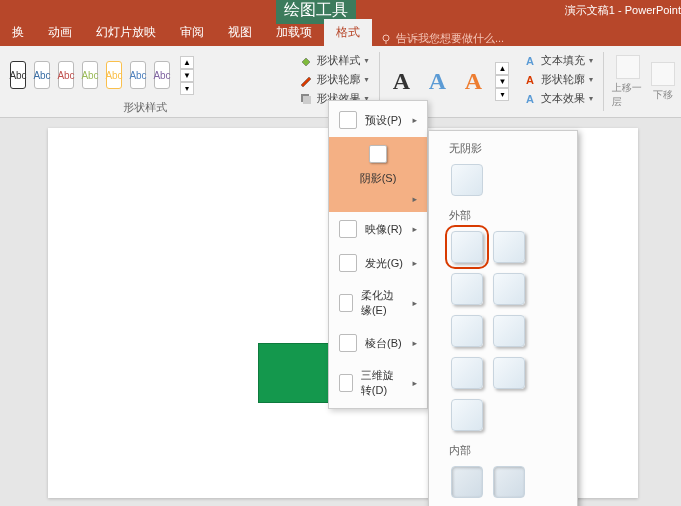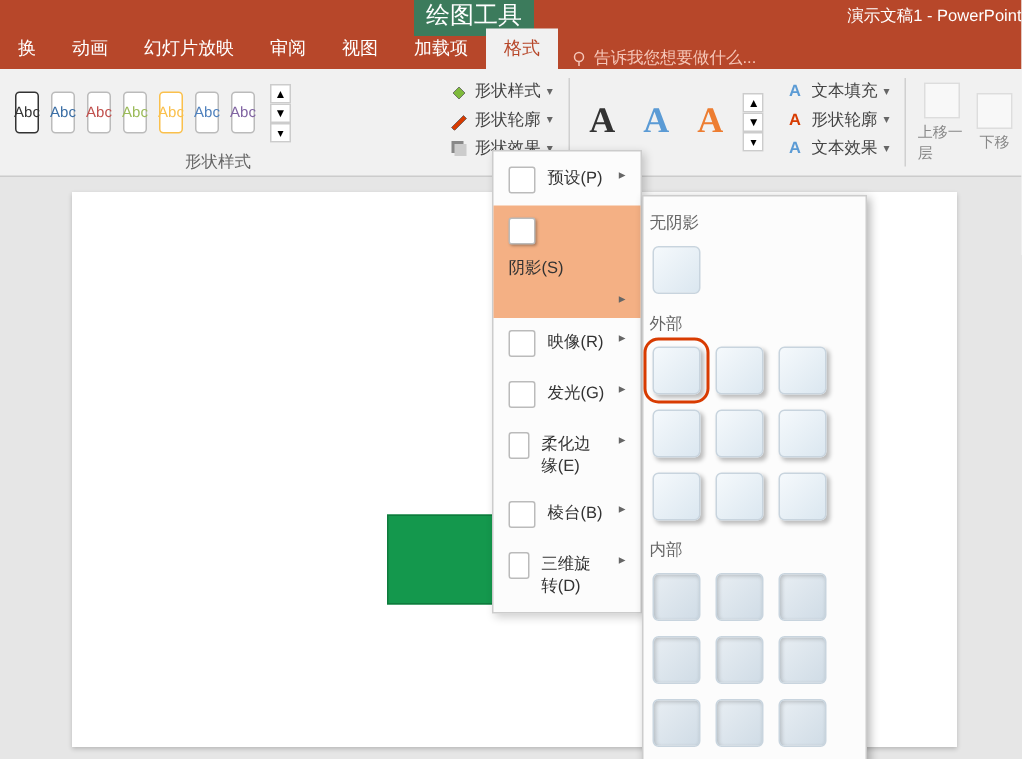--- a/index.html
+++ b/index.html
@@ -49,27 +49,27 @@
 
 .group-label { text-align: center; font-size: 11px; color: #666; padding-bottom: 2px; }
 .group-wrap { display: flex; flex-direction: column; height: 100%; }
 .group-content { flex: 1; display: flex; align-items: center; }
 
 .canvas-area { position: absolute; top: 118px; left: 0; right: 0; bottom: 0; background: #e6e6e6; }
 .slide { position: absolute; left: 48px; top: 10px; width: 590px; height: 370px; background: #fff; box-shadow: 0 1px 3px rgba(0,0,0,0.2); }
 .green-rect { position: absolute; left: 210px; top: 215px; width: 140px; height: 60px; background: #14984d; border: 1px solid #0e7a3d; }
 
 .effects-menu { position: absolute; left: 328px; top: 100px; width: 100px; background: #fcfcfc; border: 1px solid #ccc; box-shadow: 2px 2px 6px rgba(0,0,0,0.2); padding: 2px 0; }
-.fx-item { display: flex; gap: 8px; padding: 8px 10px; font-size: 11px; color: #333; cursor: pointer; position: relative; }
+.fx-item { display: flex; align-items: center; gap: 8px; padding: 8px 10px; font-size: 11px; color: #333; cursor: pointer; position: relative; }
 .fx-item.active { background: #f4b084; flex-direction: column; }
 .fx-ico { width: 18px; height: 18px; border: 1px solid #bbb; border-radius: 2px; background: #fff; display:inline-block; }
 .fx-arrow { margin-left: auto; font-size: 9px; color: #666; }
 
 .shadow-panel { position: absolute; left: 428px; top: 130px; width: 150px; background: #fcfcfc; border: 1px solid #ccc; box-shadow: 2px 2px 6px rgba(0,0,0,0.3); padding: 4px 0 8px; }
-.shadow-section { padding: 2px 4px; }
+.shadow-section { padding: 2px 20px; }
 .shadow-title { font-size: 11px; color: #666; padding: 4px 0; }
 .shadow-grid { display: flex; flex-wrap: wrap; gap: 10px; padding: 4px 2px; }
 .shadow-thumb { width: 32px; height: 32px; background: linear-gradient(135deg,#f5f9fc,#dbe7f0); border: 1px solid #c8d4de; border-radius: 4px; cursor: pointer; position: relative; }
 .shadow-thumb.inner { background: linear-gradient(135deg,#e8eef3,#d0dce6); box-shadow: inset 1px 1px 3px rgba(0,0,0,0.2); }
 .shadow-thumb.outer-sh { box-shadow: 2px 2px 3px rgba(0,0,0,0.25); }
 .highlighted { outline: 2px solid #d83b01; outline-offset: 4px; }
 .shadow-thumb.none { width: 32px; height: 32px; }
 </style>
 </head>
 <body>

